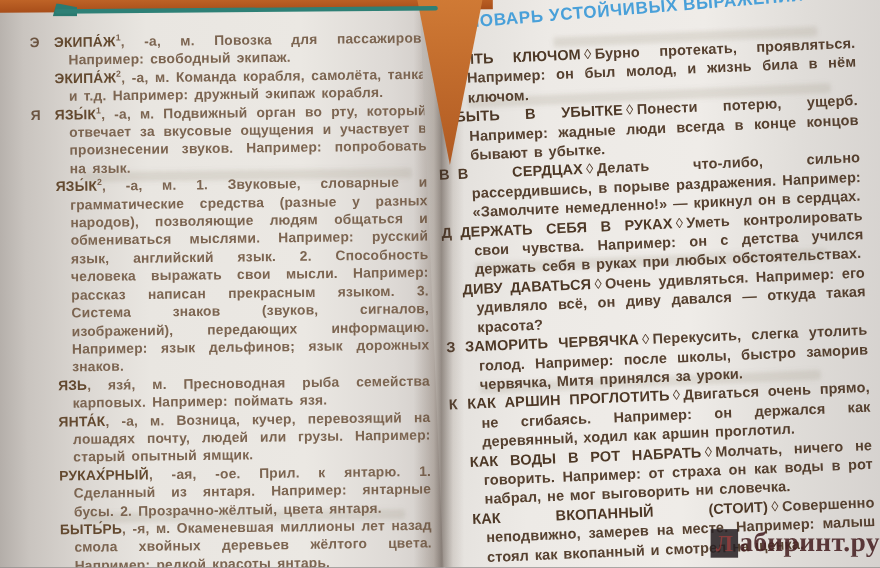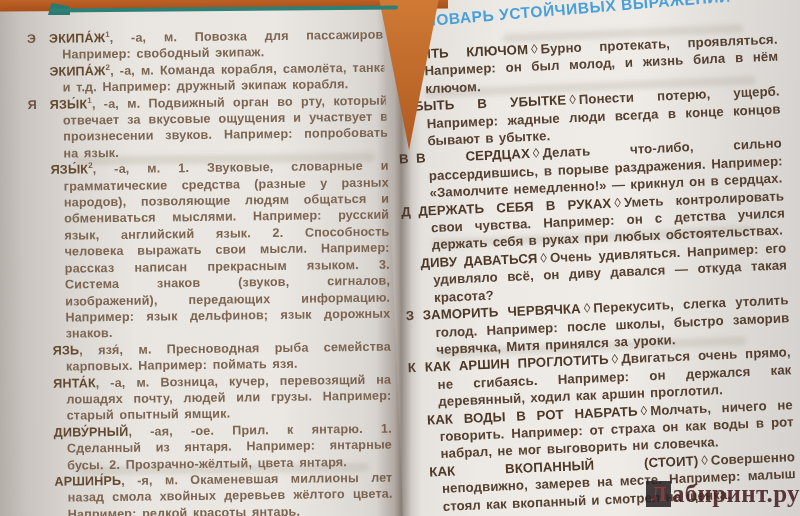--- a/index.html
+++ b/index.html
@@ -82,24 +82,24 @@
       <div class="entry">
         <span class="margin-letter"></span><span class="headword">ЯЗЫ́К</span><sup class="sup">2</sup><span>, -а, м. 1. Звуковые, словарные и грамматические средства (разные у разных народов), позволяющие людям общаться и обмениваться мыслями. Например: русский язык, английский язык. 2. Способность человека выражать свои мысли. Например: рассказ написан прекрасным языком. 3. Система знаков (звуков, сигналов, изображений), передающих информацию. Например: язык дельфинов; язык дорожных знаков.</span>
       </div>
       <div class="entry">
         <span class="margin-letter"></span><span class="headword">ЯЗЬ</span><sup class="sup"></sup><span>, язя́, м. Пресноводная рыба семейства карповых. Например: поймать язя.</span>
       </div>
       <div class="entry">
         <span class="margin-letter"></span><span class="headword">ЯНТА́К</span><sup class="sup"></sup><span>, -а, м. Возница, кучер, перевозящий на лошадях почту, людей или грузы. Например: старый опытный ямщик.</span>
       </div>
       <div class="entry">
-        <span class="margin-letter"></span><span class="headword">ДИВУ́РНЫЙ</span><sup class="sup"></sup><span>, -ая, -ое. Прил. к янтарю. 1. Сделанный из янтаря. Например: янтарные бусы. 2. Прозрачно-жёлтый, цвета янтаря.</span>
+        <span class="margin-letter"></span><span class="headword">РУКАХ́РНЫЙ</span><sup class="sup"></sup><span>, -ая, -ое. Прил. к янтарю. 1. Сделанный из янтаря. Например: янтарные бусы. 2. Прозрачно-жёлтый, цвета янтаря.</span>
       </div>
       <div class="entry">
-        <span class="margin-letter"></span><span class="headword">АРШИН́РЬ</span><sup class="sup"></sup><span>, -я, м. Окаменевшая миллионы лет назад смола хвойных деревьев жёлтого цвета. Например: редкой красоты янтарь.</span>
+        <span class="margin-letter"></span><span class="headword">БЫТЬ́РЬ</span><sup class="sup"></sup><span>, -я, м. Окаменевшая миллионы лет назад смола хвойных деревьев жёлтого цвета. Например: редкой красоты янтарь.</span>
       </div>
 
     </div>
   </div>
 
   <div class="page-right">
     <div class="ghost" style="left:40px;top:100px;width:330px;height:9px;"></div>
     <div class="ghost" style="left:120px;top:48px;width:240px;height:9px;"></div>
     <div class="ghost" style="left:40px;top:250px;width:320px;height:9px;"></div>
     <div class="ghost" style="left:40px;top:360px;width:310px;height:9px;"></div>

